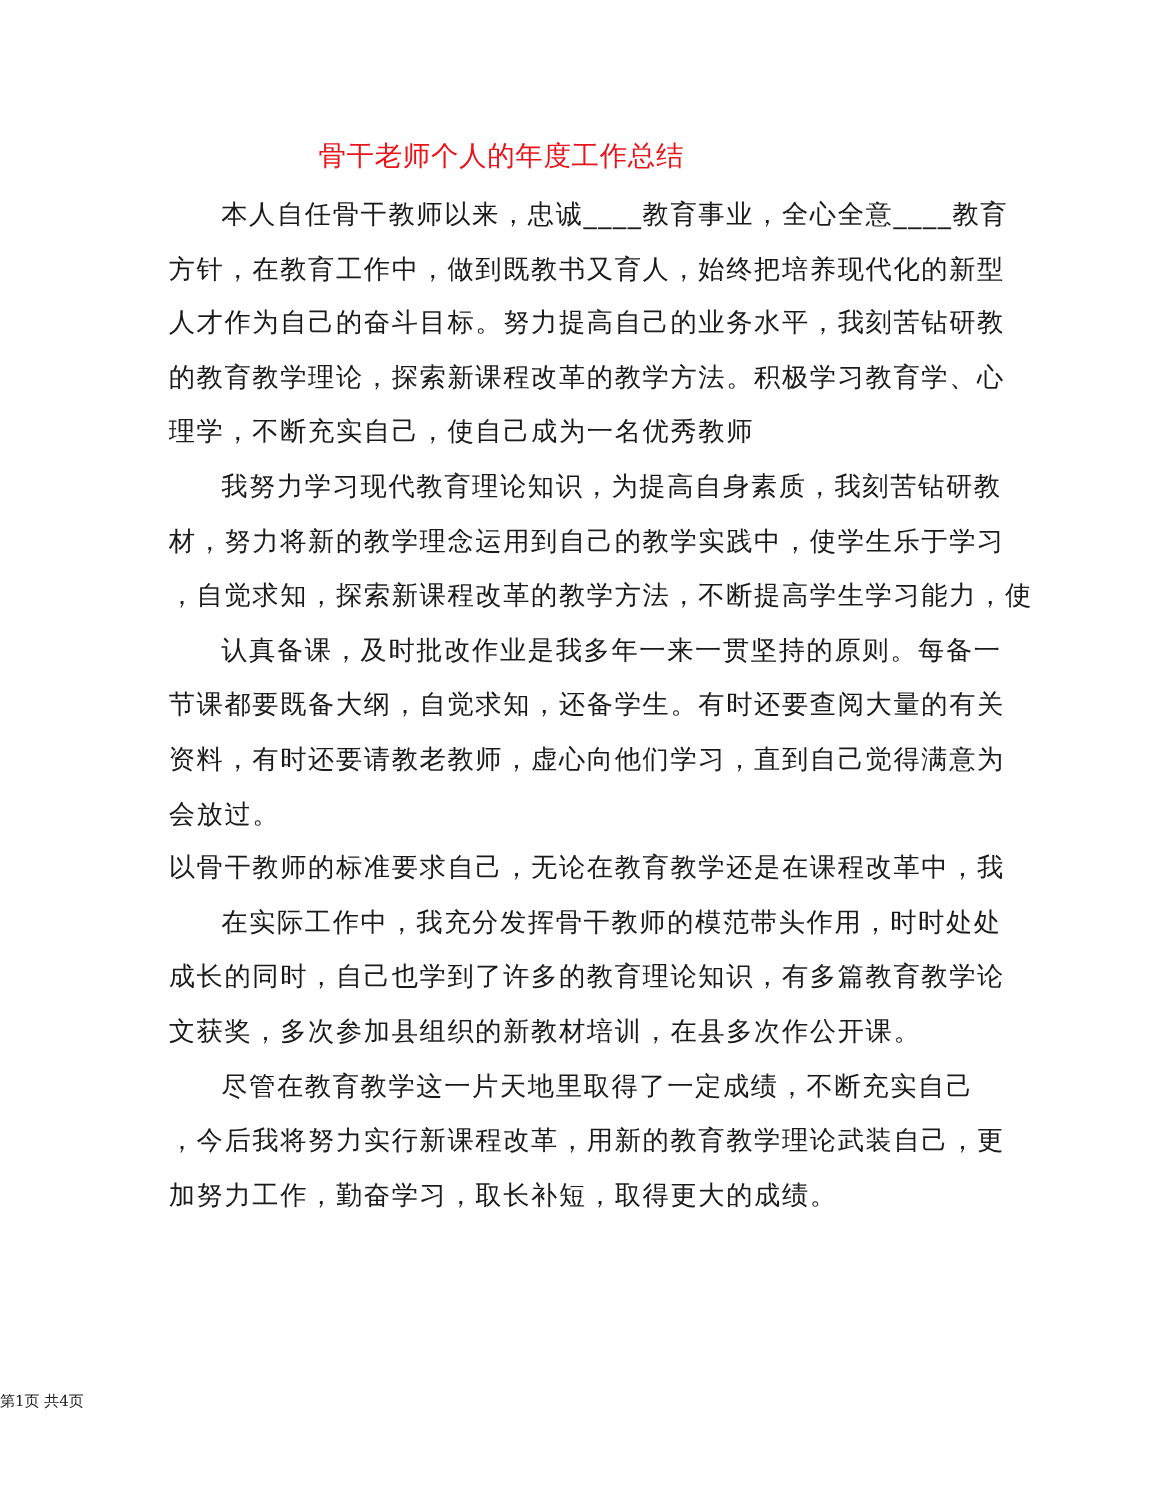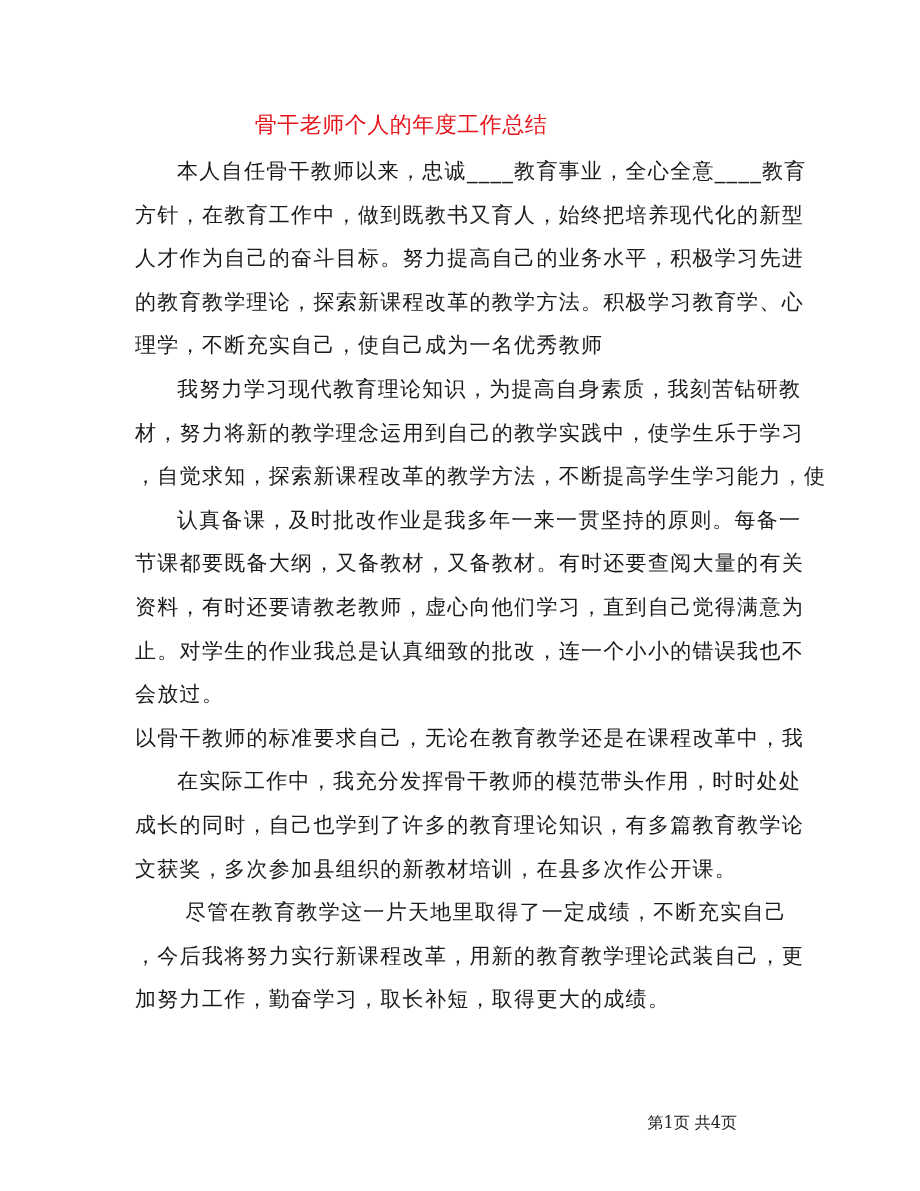--- a/index.html
+++ b/index.html
@@ -3,47 +3,46 @@
 <meta charset="utf-8">
 <style>
   html, body { margin: 0; padding: 0; background: #ffffff; }
   body { width: 920px; height: 1191px; position: relative; overflow: hidden;
          font-family: "DejaVu Serif", "Liberation Serif", serif; color: #111; }
   .title { position: absolute; top: 110px; left: 0; width: 802px; text-align: center;
            font-size: 22px; color: #e8141c; letter-spacing: 0.5px; font-family: "DejaVu Sans", sans-serif; }
   .body-text { position: absolute; top: 153px; left: 135px; width: 660px; }
   .line { height: 43.6px; line-height: 36px; font-size: 21px; white-space: nowrap;
           letter-spacing: 1.3px; font-family: "DejaVu Sans", sans-serif; color: #1a1a1a; }
-  .line.indent { padding-left: 42px; text-align: center; }
-  .footer { position: absolute; top: 1113px; left: 0; width: 737px; text-align: right;
-            font-size: 16px; color: #222; }
+  .line.indent { padding-left: 42px; }
+  .footer { position: absolute; top: 1113px; left: 0; width: 737px; text-align: left;
+            font-size: 12px; color: #222; }
 </style>
 </head>
 <body>
 
 <div class="title">骨干老师个人的年度工作总结</div>
 
 <div class="body-text">
   <div>
     <div class="line indent">本人自任骨干教师以来，忠诚____教育事业，全心全意____教育</div>
     <div class="line">方针，在教育工作中，做到既教书又育人，始终把培养现代化的新型</div>
-    <div class="line">人才作为自己的奋斗目标。努力提高自己的业务水平，积极学习先进</div>
+    <div class="line">人才作为自己的奋斗目标。努力提高自己的业务水平，我刻苦钻研教</div>
     <div class="line">的教育教学理论，探索新课程改革的教学方法。积极学习教育学、心</div>
     <div class="line">理学，不断充实自己，使自己成为一名优秀教师</div>
   </div>
   <div>
     <div class="line indent">我努力学习现代教育理论知识，为提高自身素质，我刻苦钻研教</div>
     <div class="line">材，努力将新的教学理念运用到自己的教学实践中，使学生乐于学习</div>
     <div class="line">，自觉求知，探索新课程改革的教学方法，不断提高学生学习能力，使</div>
   </div>
   <div>
     <div class="line indent">认真备课，及时批改作业是我多年一来一贯坚持的原则。每备一</div>
-    <div class="line">节课都要既备大纲，又备教材，又备教材。有时还要查阅大量的有关</div>
+    <div class="line">节课都要既备大纲，自觉求知，还备学生。有时还要查阅大量的有关</div>
     <div class="line">资料，有时还要请教老教师，虚心向他们学习，直到自己觉得满意为</div>
-    <div class="line">止。对学生的作业我总是认真细致的批改，连一个小小的错误我也不</div>
     <div class="line">会放过。</div>
   </div>
   <div>
     <div class="line">以骨干教师的标准要求自己，无论在教育教学还是在课程改革中，我</div>
     <div class="line indent">在实际工作中，我充分发挥骨干教师的模范带头作用，时时处处</div>
     <div class="line">成长的同时，自己也学到了许多的教育理论知识，有多篇教育教学论</div>
     <div class="line">文获奖，多次参加县组织的新教材培训，在县多次作公开课。</div>
   </div>
   <div>
     <div class="line indent">尽管在教育教学这一片天地里取得了一定成绩，不断充实自己</div>

